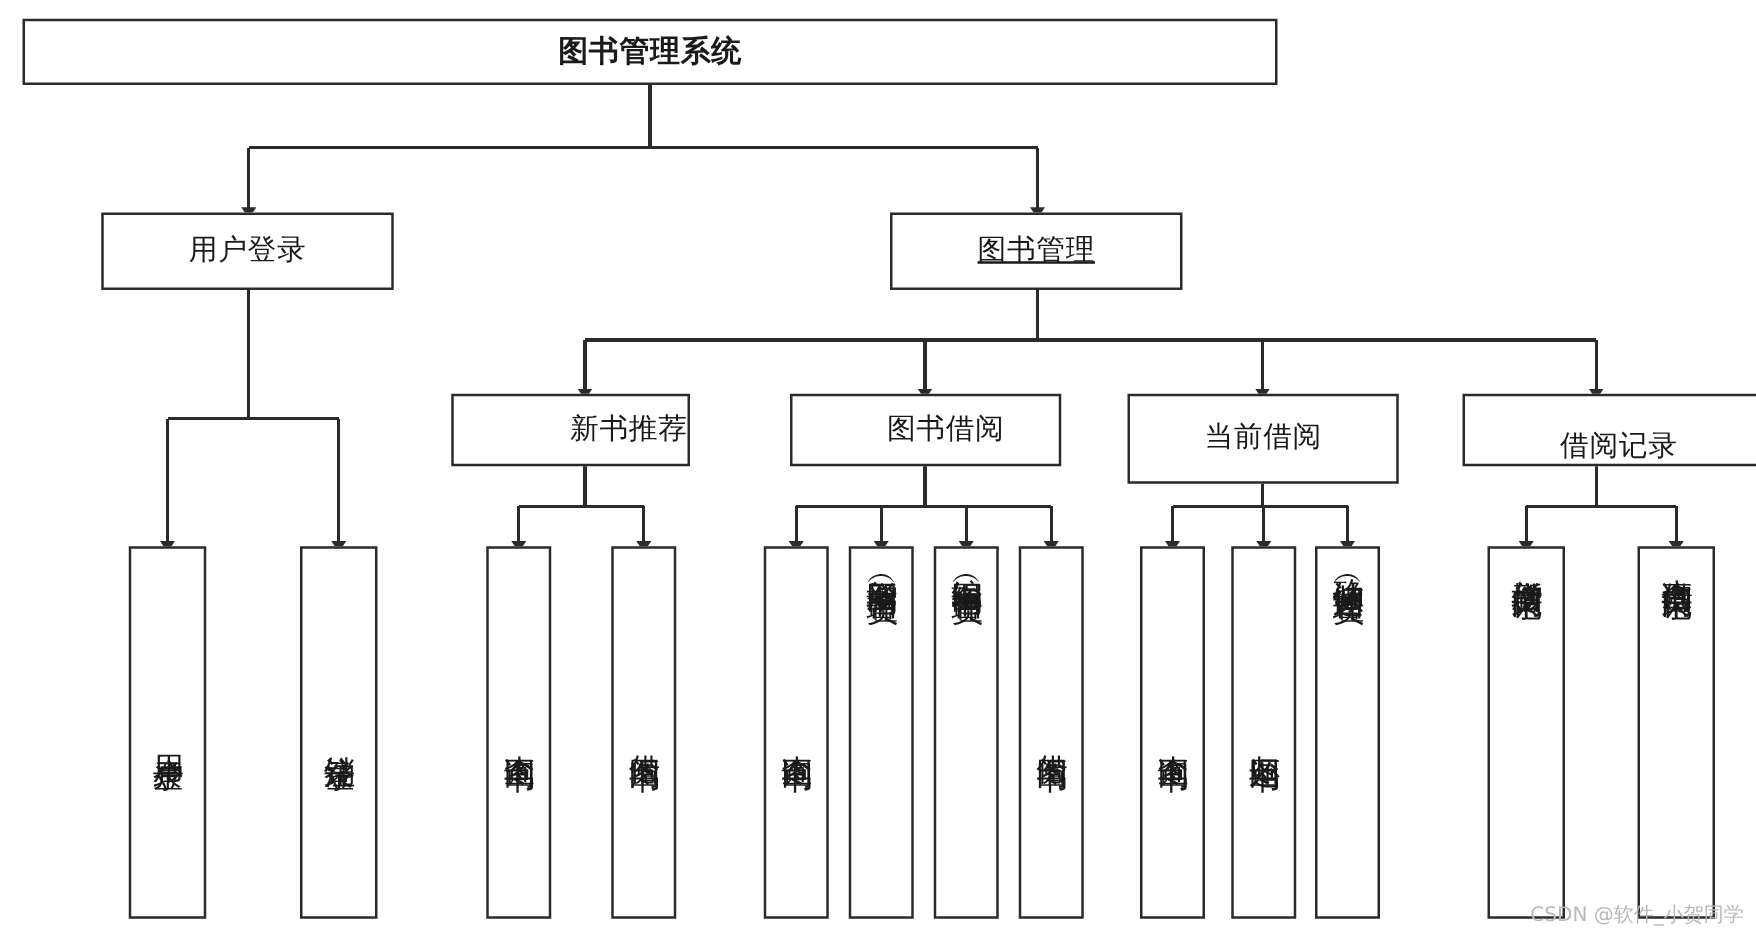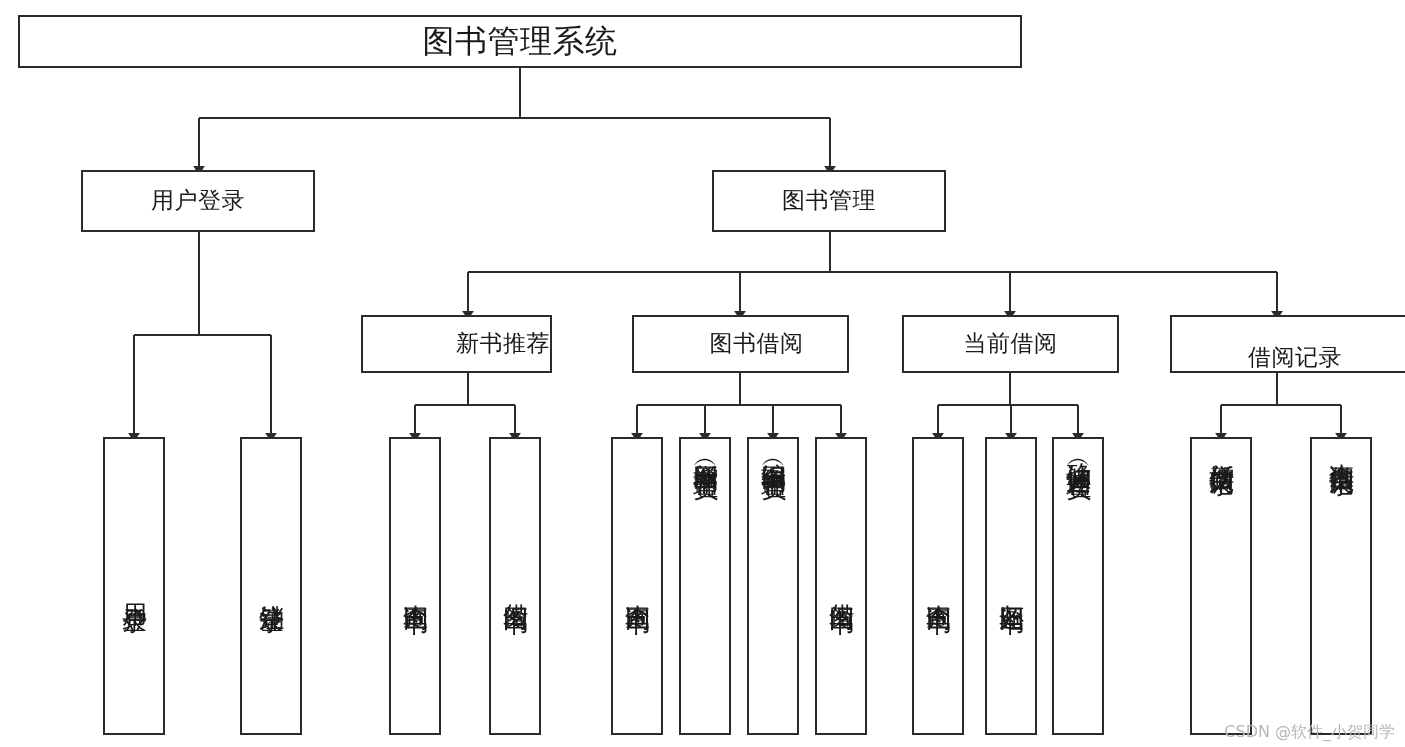--- a/index.html
+++ b/index.html
@@ -40,22 +40,23 @@
     display: block;
     text-align: center;
     line-height: 1.18;
     white-space: nowrap;
   }
   .node.horizontal .node-label {
     font-size: 23px;
     letter-spacing: 0.5px;
   }
   .node.root .node-label {
-    font-size: 32px;
+    font-size: 24px;
     letter-spacing: 0.5px;
+    font-weight: bold;
   }
   .node.vertical {
     align-items: flex-start;
     padding-top: 4px;
   }
   .node.vertical .node-label {
     writing-mode: vertical-rl;
     text-orientation: upright;
     font-size: 25px;
     line-height: 1.05;
@@ -125,30 +126,30 @@
   </svg>
 
   <div class="node root" id="node-root" style="left: 18px; top: 15px; width: 1004px; height: 53px;">
     <span class="node-label">图书管理系统</span>
   </div>
 
   <div id="nodes-generated">
       <div class="node horizontal" style="left: 81px; top: 170px; width: 234px; height: 62px;">
         <span class="node-label">用户登录</span>
       </div>
-      <div class="node horizontal" style="left: 712px; top: 170px; width: 234px; height: 62px;">
+      <div class="node horizontal" style="left: 712px; top: 170px; width: 234px; height: 62px; text-decoration: underline;">
         <span class="node-label">图书管理</span>
       </div>
       <div class="node horizontal" style="left: 361px; top: 315px; width: 191px; height: 58px; justify-content: flex-end;">
         <span class="node-label">新书推荐</span>
       </div>
       <div class="node horizontal" style="left: 632px; top: 315px; width: 217px; height: 58px; padding-left: 32px;">
         <span class="node-label">图书借阅</span>
       </div>
-      <div class="node horizontal" style="left: 902px; top: 315px; width: 217px; height: 58px;">
+      <div class="node horizontal" style="left: 902px; top: 315px; width: 217px; height: 72px;">
         <span class="node-label">当前借阅</span>
       </div>
       <div class="node horizontal" style="left: 1170px; top: 315px; width: 250px; height: 58px; align-items: flex-end;">
         <span class="node-label">借阅记录</span>
       </div>
       <div class="node vertical centered" style="left: 103px; top: 437px; width: 62px; height: 298px;">
         <span class="node-label">用户登录</span>
       </div>
       <div class="node vertical centered" style="left: 240px; top: 437px; width: 62px; height: 298px;">
         <span class="node-label">注销登录</span>

